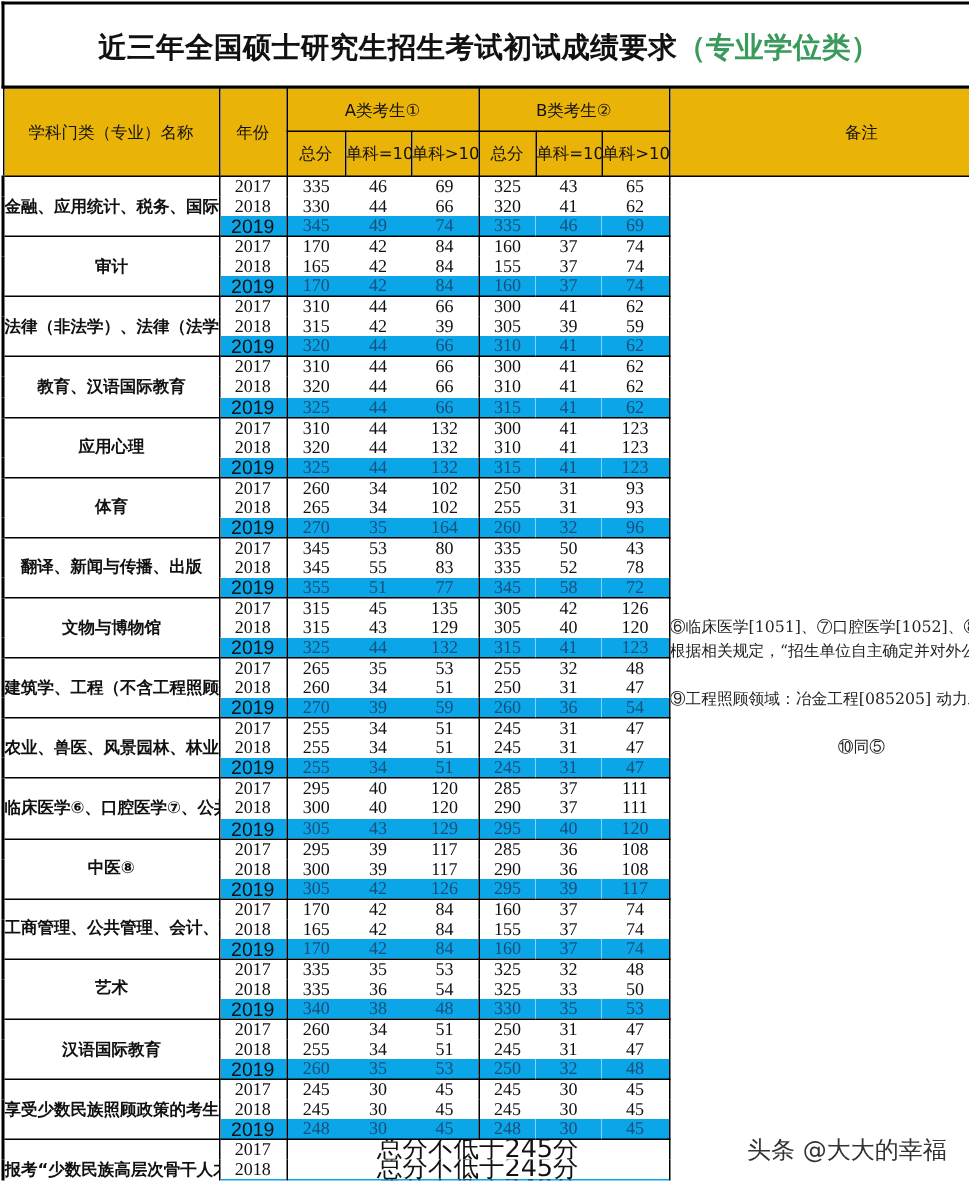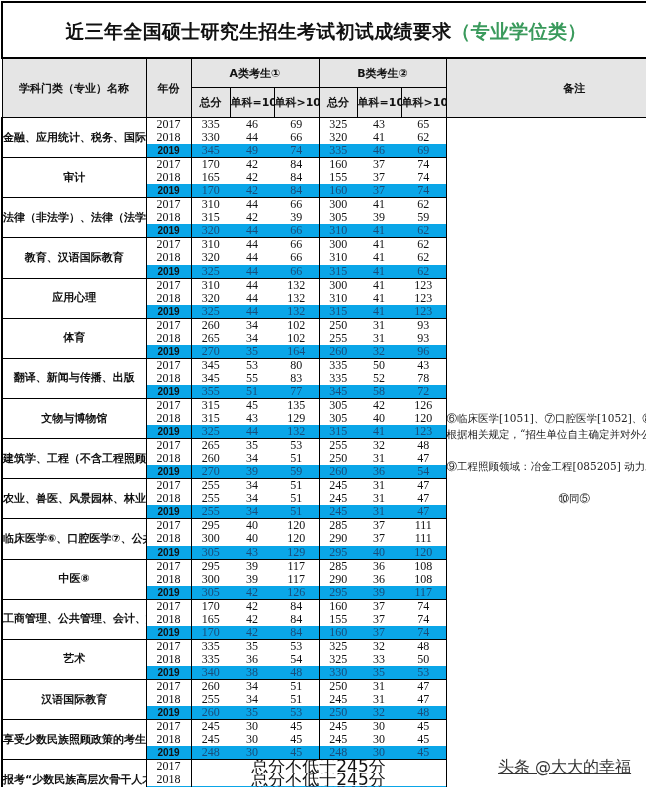--- a/index.html
+++ b/index.html
@@ -19,52 +19,51 @@
 
   table.grid {
     position: absolute; left: 1px; top: 58px;
     border-collapse: collapse; table-layout: fixed;
     width: 660px;
   }
   table.grid td, table.grid th {
     padding: 0; text-align: center; vertical-align: middle; overflow: hidden; white-space: nowrap;
   }
   .hdr th {
-    font-family: "DejaVu Sans", sans-serif; font-weight: bold; font-size: 11px;
-    border: 1.5px solid #000; background: #e5e5e5;
+    font-family: "DejaVu Sans", sans-serif; font-weight: normal; font-size: 11px;
+    border: 1.5px solid #000; background: #eab308;
   }
   .hdr .group-h { height: 29px; }
   .hdr .sub-h { height: 30px; font-size: 10.5px; }
 
   td.name {
     font-family: "DejaVu Sans", sans-serif; font-weight: bold; font-size: 11px; line-height: 16px;
     white-space: normal; padding: 0 4px; border-left: 2px solid #000; border-right: 1.5px solid #000;
     border-bottom: 1.5px solid #000; border-top: 1.5px solid #000;
   }
   td.yr { font-size: 12px; border-right: 1.5px solid #000; border-left: 1.5px solid #000; margin-top: 40px; }
   td.v { font-size: 12px; }
   td.v.secend { border-right: 1.5px solid #000; }
   tr.r { height: 13.15px; line-height: 13px; }
   tr.hl td.yr, tr.hl td.v, tr.hl td.merged { background: #0aa6e8; color: #1a4d7a; }
-  tr.hl td.yr { font-family: "Liberation Sans", sans-serif; font-weight: bold; color: #111; font-size: 10px; }
+  tr.hl td.yr { font-family: "Liberation Sans", sans-serif; font-weight: normal; color: #111; font-size: 13px; }
   tr.grp-end td.yr, tr.grp-end td.v, tr.grp-end td.merged { border-bottom: 1.5px solid #000; }
   td.merged { font-family: "DejaVu Sans", sans-serif; font-size: 17px; border-right: 1.5px solid #000; }
   td.notes {
     vertical-align: top; text-align: left; white-space: normal;
     font-family: "DejaVu Serif", serif; font-size: 10.5px; line-height: 15.8px; color: #222;
     padding: 203px 0 0 4px; border-left: 1.5px solid #000;
   }
   td.notes p { margin: 0; }
   td.notes .gap { height: 16px; }
 
   .watermark {
     position: absolute; left: 498px; top: 757px;
     font-family: "DejaVu Sans", sans-serif; font-size: 16px; color: #333;
     background: rgba(255,255,255,0.6);
-    text-decoration: underline;
   }
 </style>
 </head>
 <body>
 
 <div class="title-box">
   <div class="title"><span>近三年全国硕士研究生招生考试初试成绩要求</span><span class="sub">（专业学位类）</span></div>
 </div>
 
 <table class="grid">

